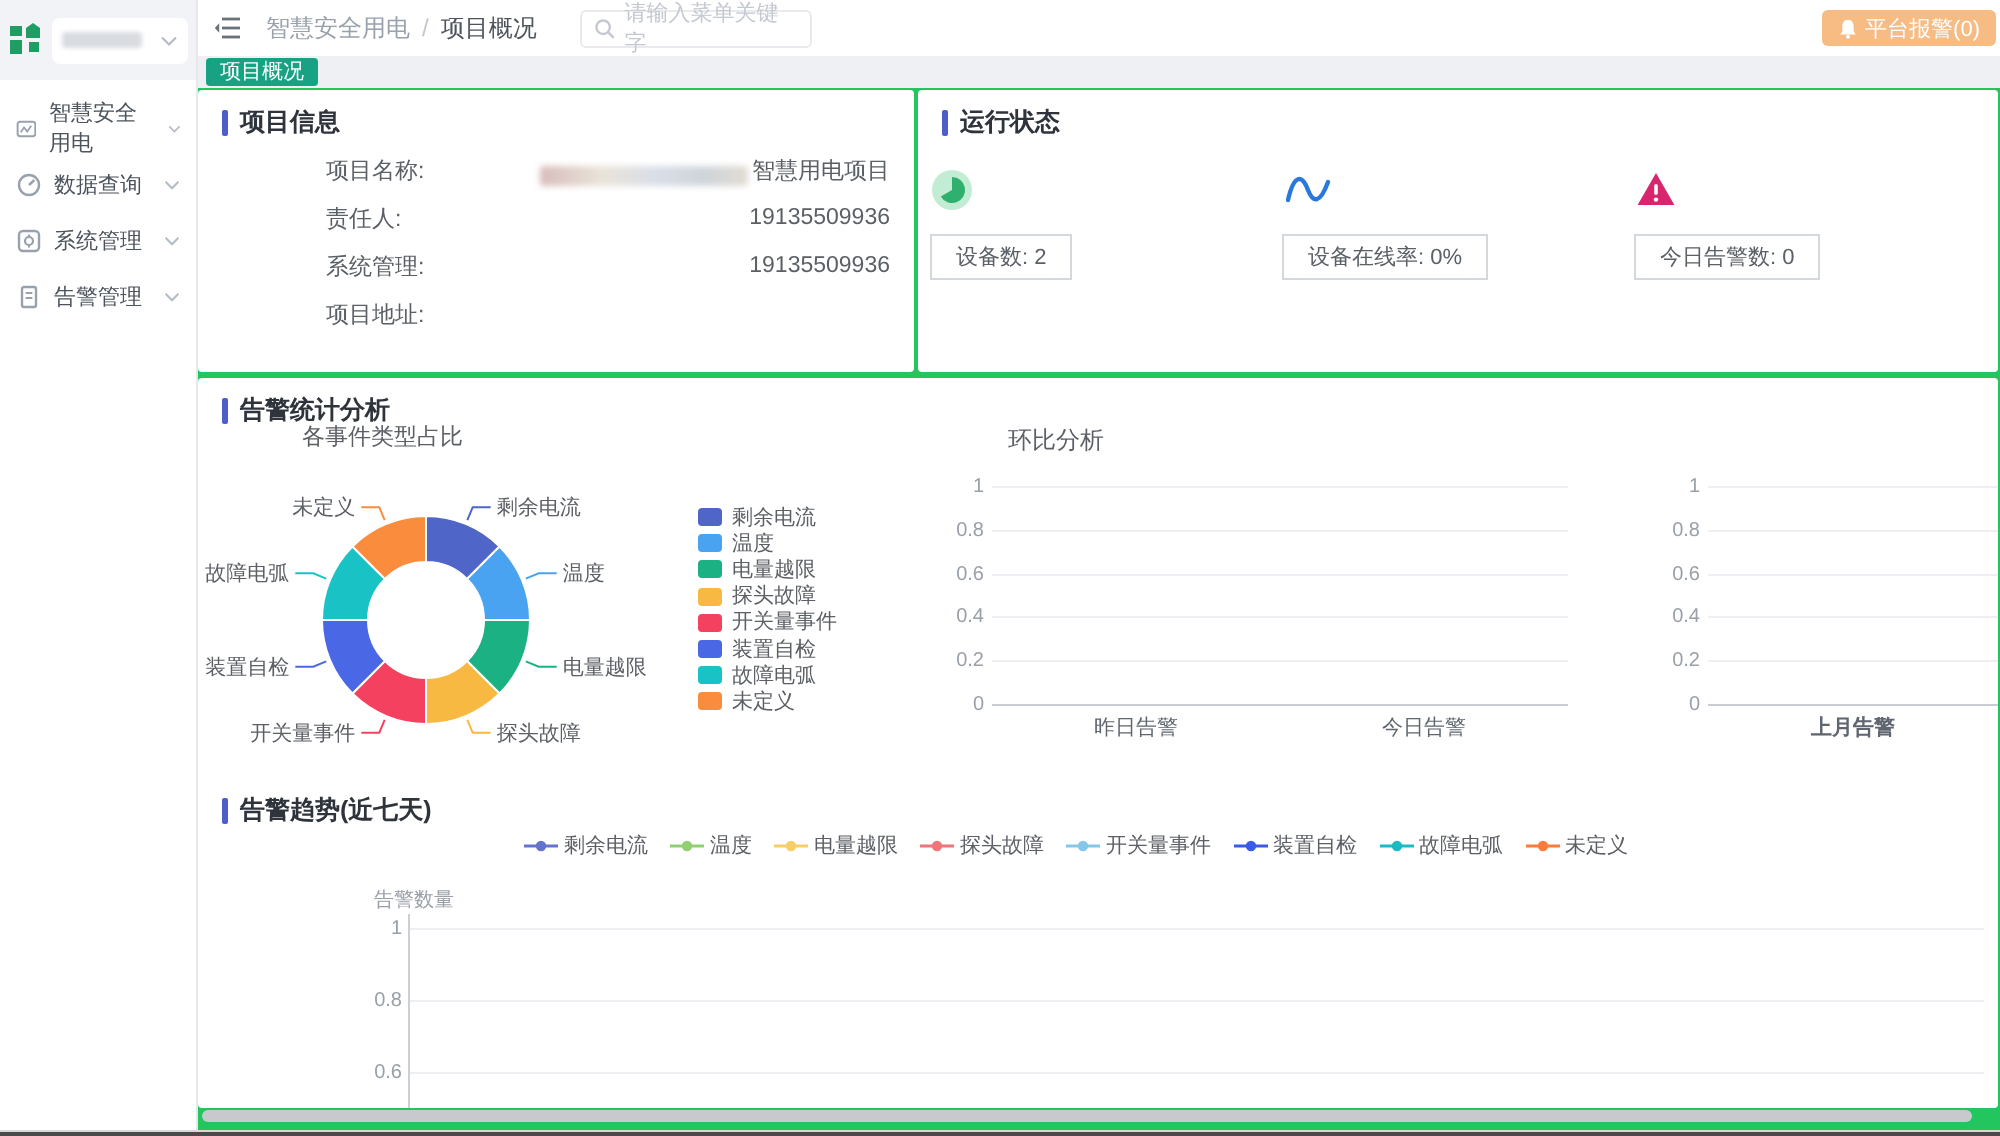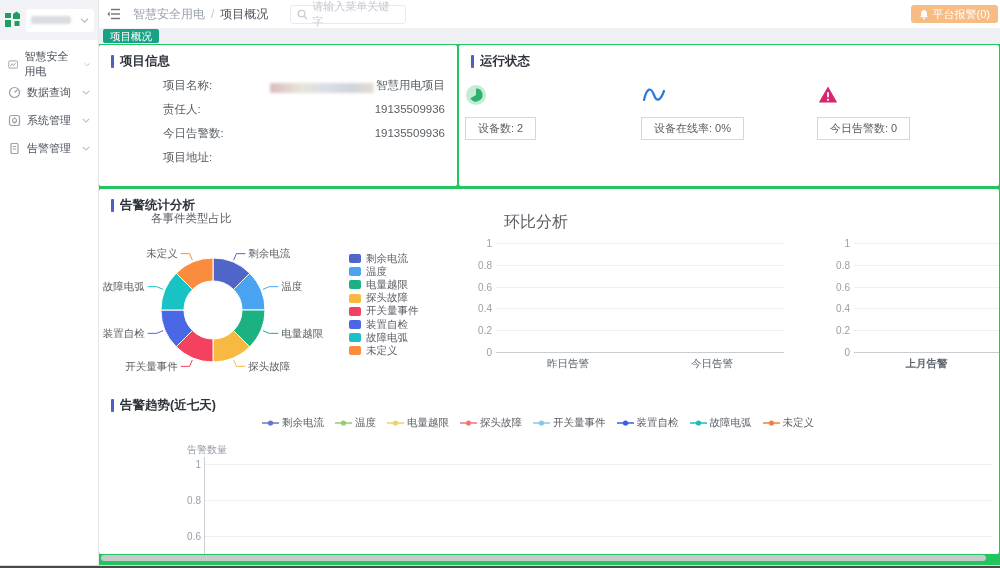--- a/index.html
+++ b/index.html
@@ -49,21 +49,21 @@
   .metric { flex:1; display:flex; flex-direction:column; align-items:flex-start; }
   .metric-icon { height:24px; display:flex; align-items:center; }
   .metric-box { margin-top:10px; border:1px solid #d4d7dc; padding:3px 12px; font-size:11px; color:#5a6066; background:#fff; white-space:nowrap; }
 
   
   .donut-title { position:absolute; left:52px; top:22px; font-size:11.5px; color:#5c6066; }
   #donut-svg { position:absolute; left:0; top:42px; width:250px; height:150px; }
   #donut-legend { position:absolute; left:250px; top:63px; }
   .leg-item { display:flex; align-items:center; gap:5px; height:13.2px; font-size:10.5px; color:#5c6066; cursor:pointer; }
   .leg-item .swatch { width:12px; height:9px; border-radius:2px; display:inline-block; }
-  .ring-title { position:absolute; left:405px; top:23px; font-size:16px; color:#5c6066; }
+  .ring-title { position:absolute; left:405px; top:23px; font-size:12px; color:#5c6066; }
   .bar-chart { position:absolute; top:48px; height:135px; }
   #barchart-day { left:397px; width:288px; }
   #barchart-month { left:755px; width:145px; }
   .grid { position:absolute; left:0; right:0; height:1px; background:#edeff3; }
   .grid.axisline { background:#c9ccd2; }
   .ytick { position:absolute; left:-31px; width:27px; text-align:right; font-size:10px; color:#9aa0a8; }
   .xcat { position:absolute; top:120px; transform:translateX(-50%); font-size:10.5px; color:#5f6670; white-space:nowrap; }
 
   
   #trend-legend { position:absolute; top:27px; left:0; right:185px; display:flex; justify-content:flex-end; gap:11px; }
@@ -187,21 +187,21 @@
             <span class="info-val">
               <span class="redacted-lg"></span>
               <span>智慧用电项目</span>
             </span>
           </div>
           <div class="info-row">
             <span>责任人:</span>
             <span>19135509936</span>
           </div>
           <div class="info-row">
-            <span>今日告警数:</span>
+            <span>系统管理:</span>
             <span>19135509936</span>
           </div>
           <div class="info-row">
             <span>项目地址:</span>
           </div>
         </div>
       </section>
 
       <section class="card card-status">
         <div class="sec-title">

